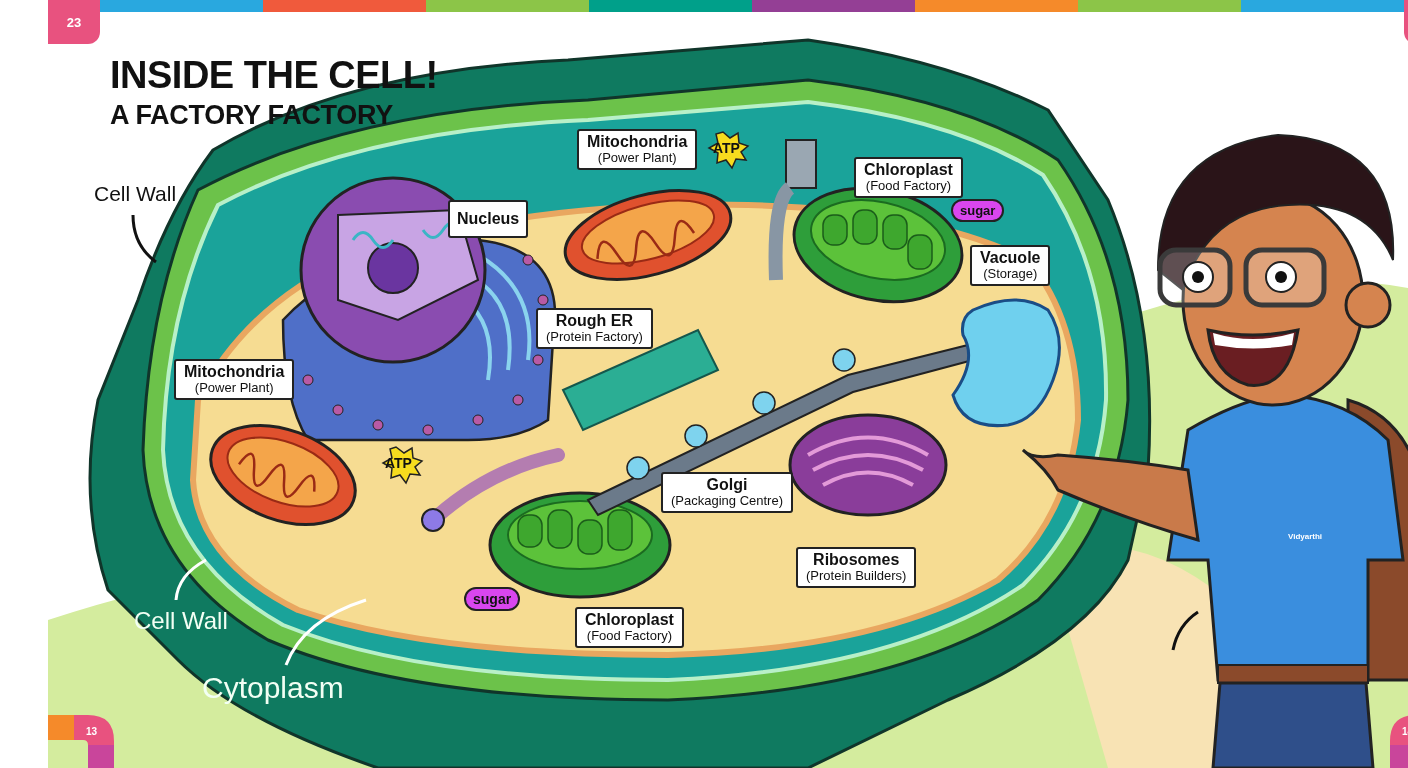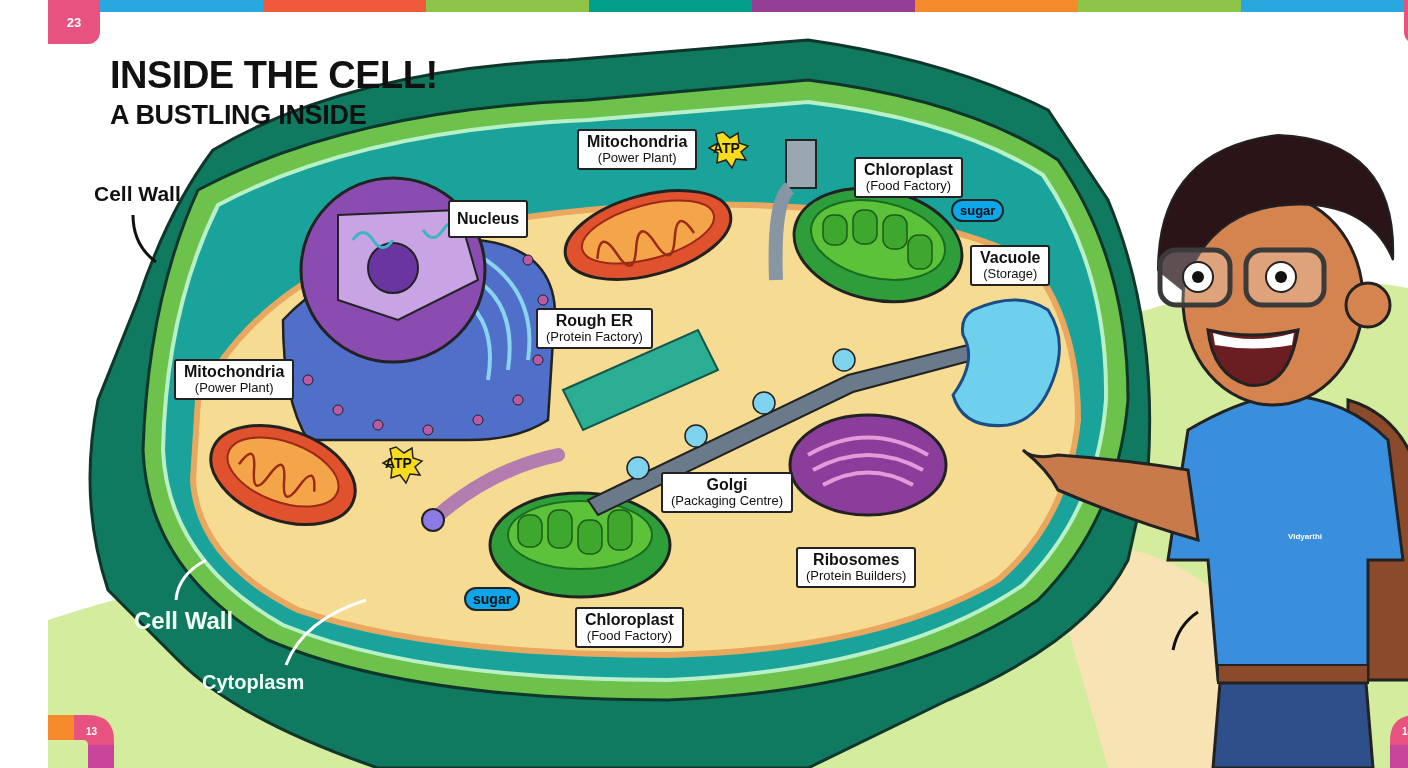--- a/index.html
+++ b/index.html
@@ -9,22 +9,22 @@
   .topbar div{flex:1;height:12px;}
   .page-tab{position:absolute;top:0;width:52px;height:44px;background:#e8527f;color:#fff;font-size:13px;font-weight:bold;display:flex;align-items:center;justify-content:center;}
   .page-tab.left{left:0;border-bottom-right-radius:12px;}
   .page-tab.right{right:0;border-bottom-left-radius:12px;}
   .title{position:absolute;left:62px;top:56px;font-weight:bold;color:#111;line-height:1;}
   .title .t1{font-size:38px;letter-spacing:-0.5px;}
   .title .t2{font-size:27px;margin-top:8px;letter-spacing:-0.3px;}
   .lbl{position:absolute;background:#fff;border:2px solid #222;border-radius:3px;text-align:center;padding:2px 8px;line-height:1.15;color:#111;box-sizing:border-box;}
   .lbl .n{font-size:16px;font-weight:bold;display:block;}
   .lbl .s{font-size:13px;display:block;}
-  .plain{position:absolute;font-weight:bold;}
-  .sugar{position:absolute;background:#0ea5e9;border:2px solid #222;border-radius:14px;padding:2px 7px;font-size:14px;font-weight:bold;color:#111;}
+  .plain{position:absolute;font-weight:normal;}
+  .sugar{position:absolute;background:#d946ef;border:2px solid #222;border-radius:14px;padding:2px 7px;font-size:14px;font-weight:bold;color:#111;}
   .atp{position:absolute;font-size:14px;font-weight:bold;color:#111;}
   .cnum{position:absolute;color:#fff;font-size:10px;font-weight:bold;}
   svg{position:absolute;left:0;top:0;}
 </style>
 </head>
 <body>
 
 <div class="stage">
 
   <div class="topbar">
@@ -150,26 +150,26 @@
     <path d="M0 715 L40 715 Q66 715 66 741 L66 768 L40 768 L40 745 Q40 740 35 740 L0 740 Z" fill="#e8527f"></path>
     <rect x="0" y="715" width="26" height="25" fill="#f58a2a"></rect>
     <rect x="40" y="745" width="26" height="23" fill="#c9459b"></rect>
     <path d="M1408 715 L1368 715 Q1342 715 1342 741 L1342 768 L1368 768 L1368 745 Q1368 740 1373 740 L1408 740 Z" fill="#e8527f"></path>
     <rect x="1382" y="715" width="26" height="25" fill="#f58a2a"></rect>
     <rect x="1342" y="745" width="26" height="23" fill="#c9459b"></rect>
   </svg>
 
   <div class="title">
     <div class="t1">INSIDE THE CELL!</div>
-    <div class="t2">A BUSTLING INSIDE</div>
+    <div class="t2">A FACTORY FACTORY</div>
   </div>
 
   <div class="plain" style="left:46px;top:182px;font-size:21px;color:#111;">Cell Wall</div>
   <div class="plain" style="left:86px;top:607px;font-size:24px;color:#f2fff4;">Cell Wall</div>
-  <div class="plain" style="left:154px;top:671px;font-size:20px;color:#f2fff4;">Cytoplasm</div>
+  <div class="plain" style="left:154px;top:671px;font-size:30px;color:#f2fff4;">Cytoplasm</div>
 
   <div class="lbl" style="left:400px;top:200px;padding:8px 7px;">
     <span class="n">Nucleus</span>
   </div>
 
   <div class="lbl" style="left:529px;top:129px;">
     <span class="n">Mitochondria</span>
     <span class="s">(Power Plant)</span>
   </div>
   <div class="atp" style="left:665px;top:140px;">ATP</div>

